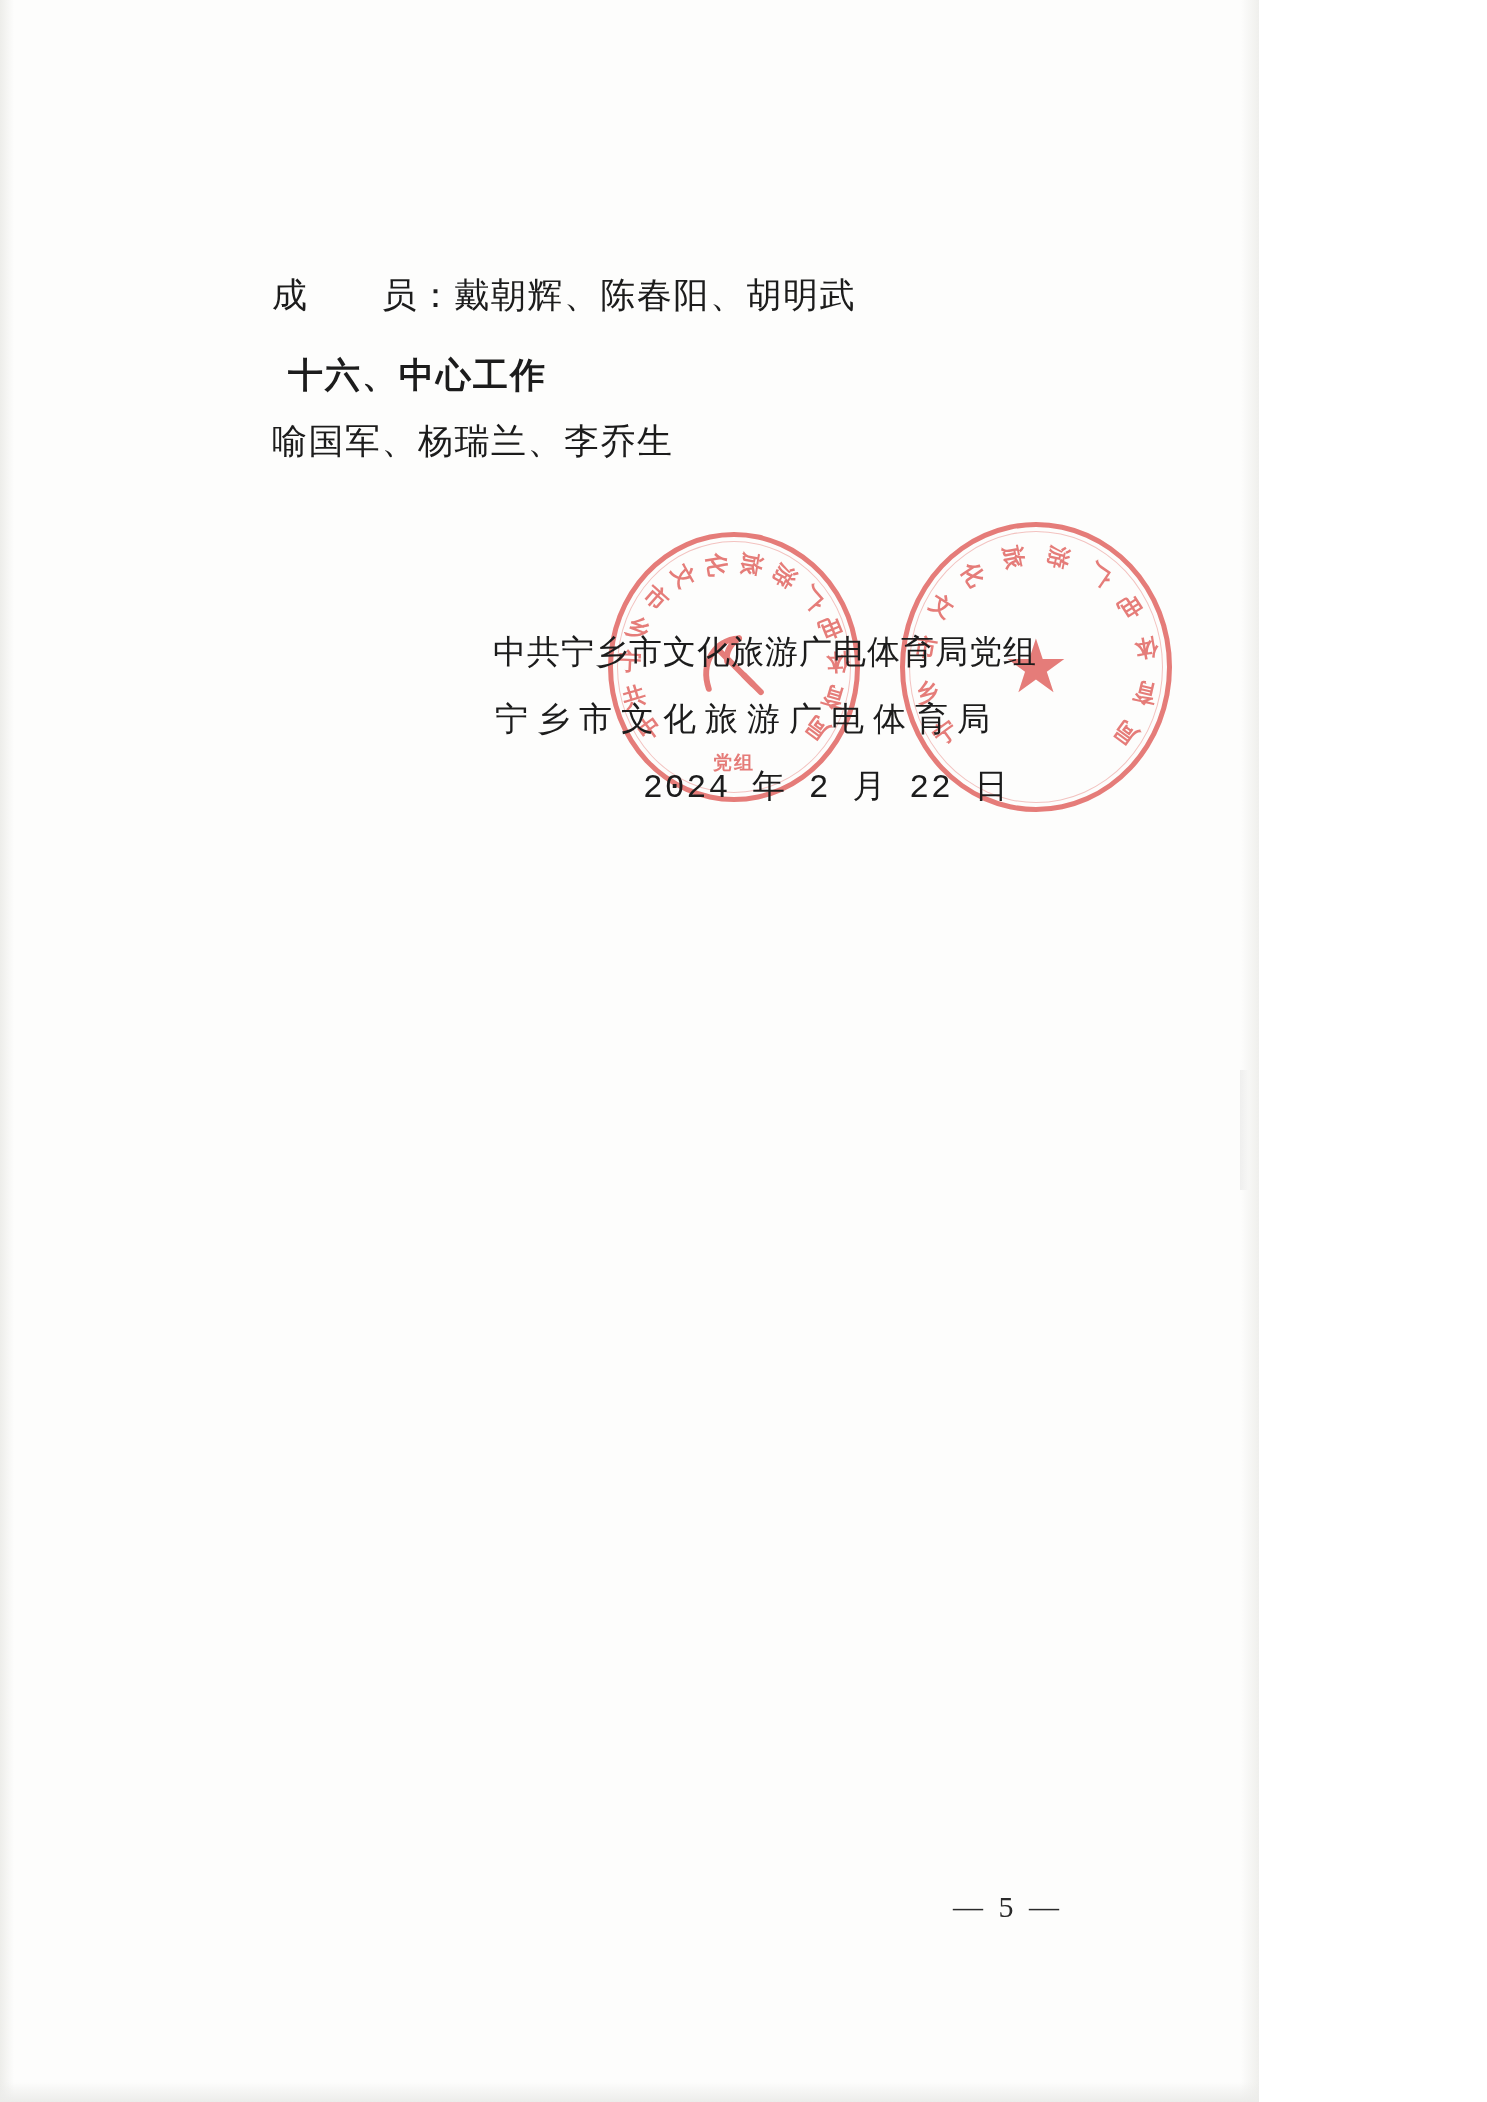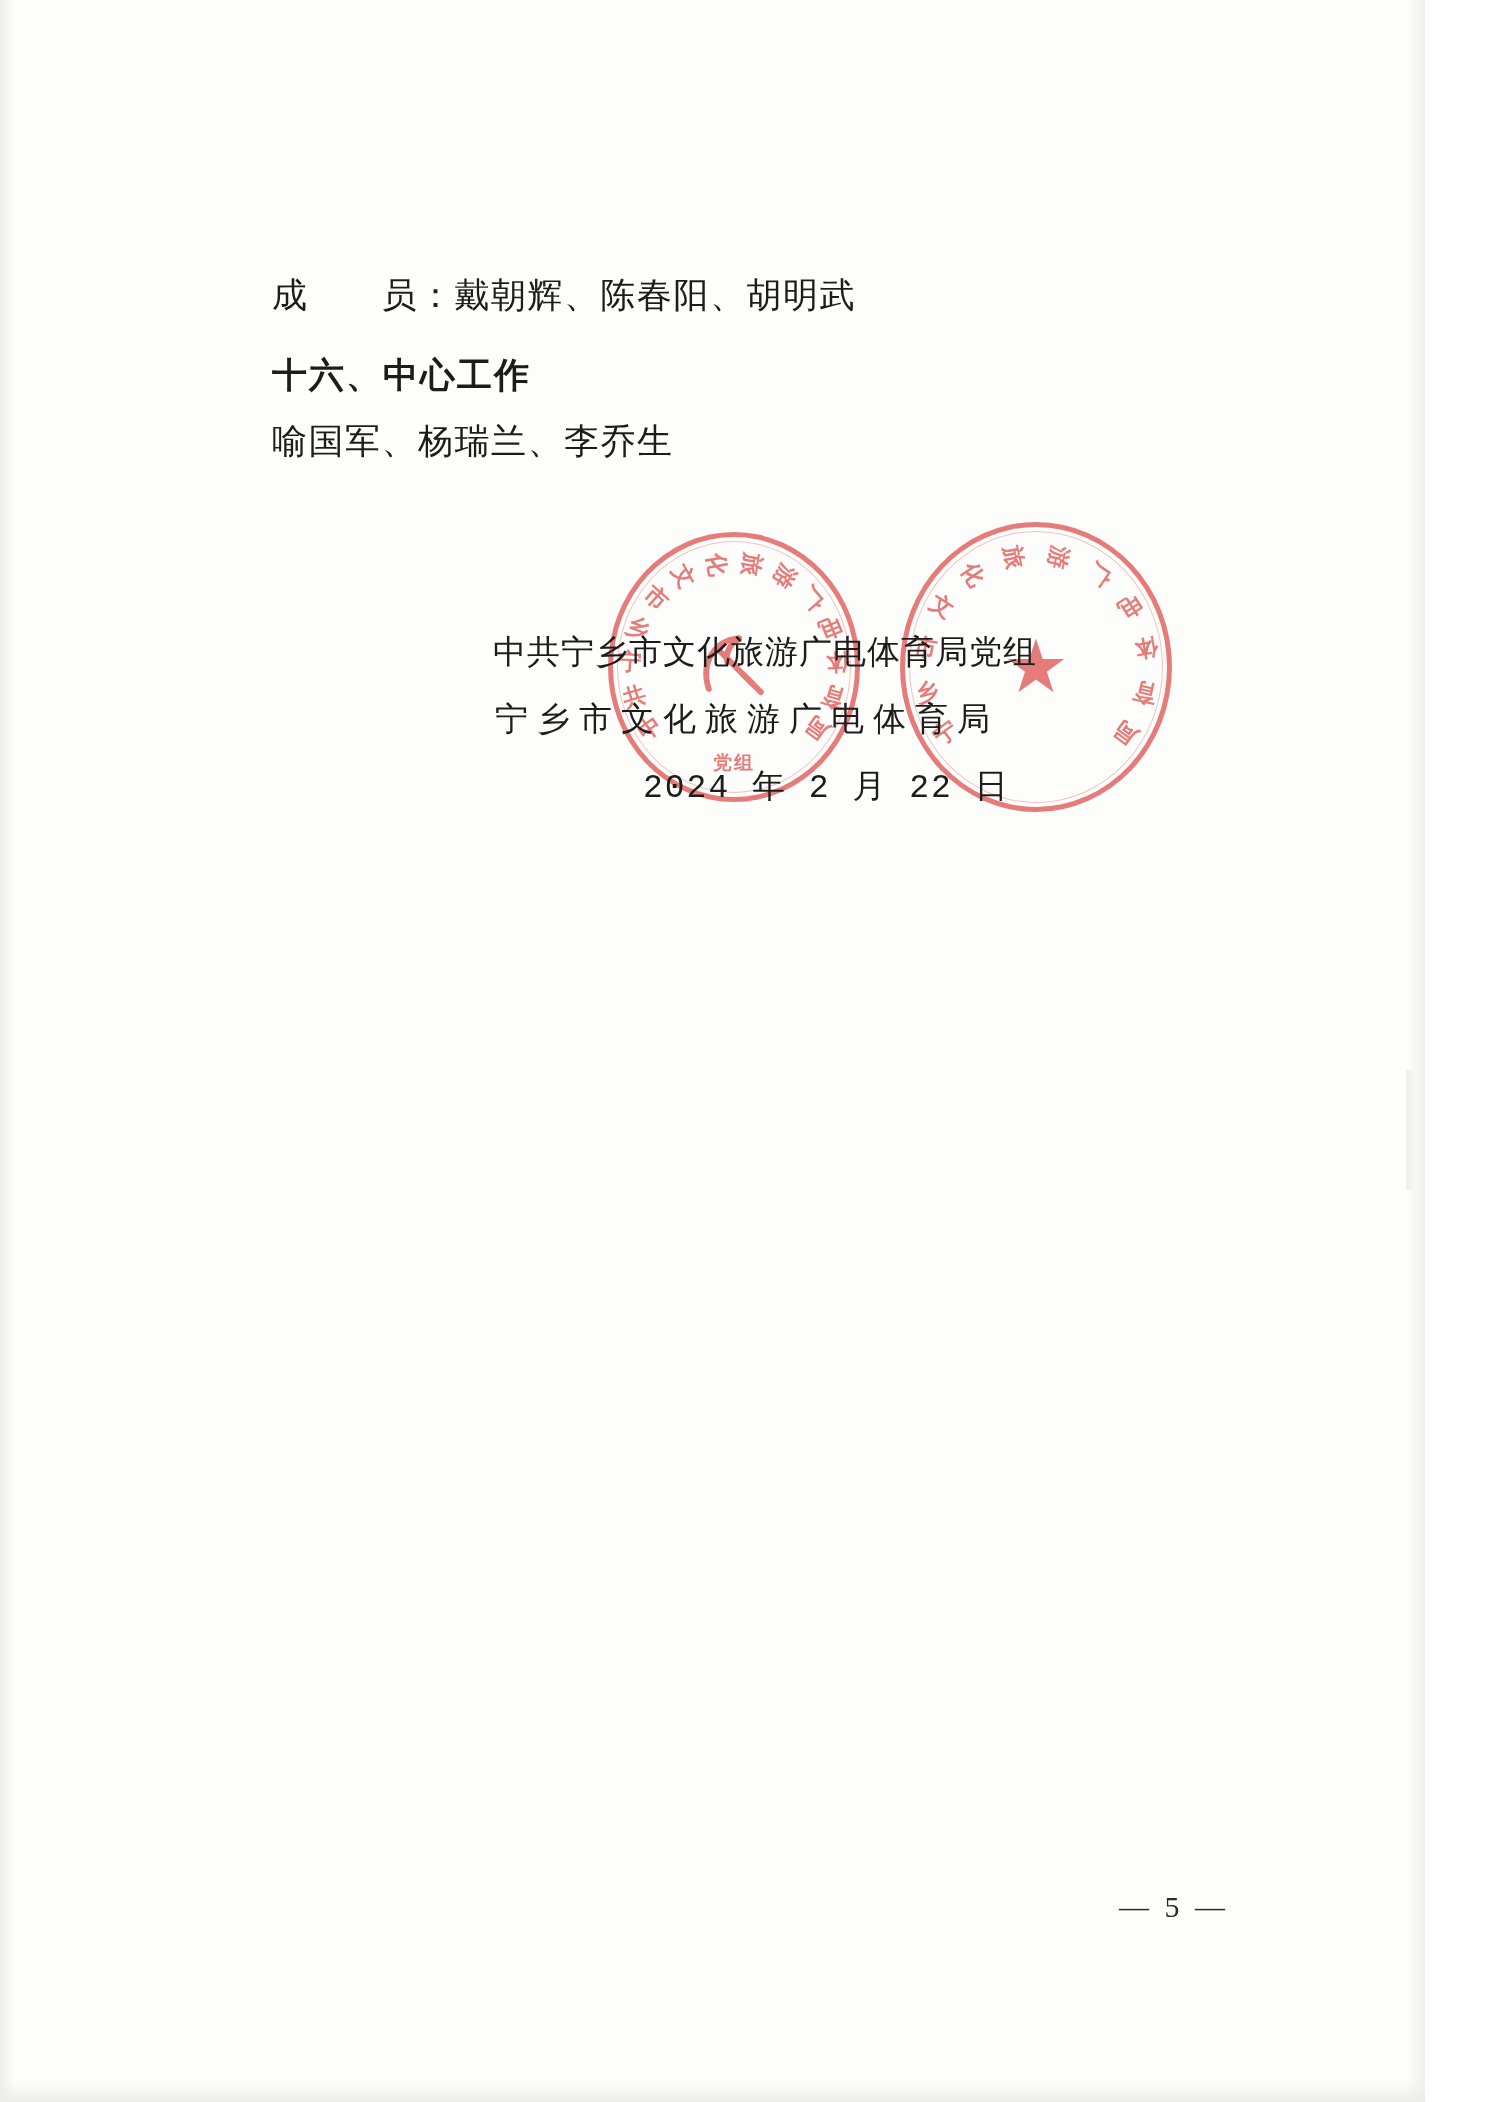--- a/index.html
+++ b/index.html
@@ -5,21 +5,21 @@
   html, body {
     margin: 0;
     padding: 0;
     background: #ffffff;
   }
   body {
     font-family: "Liberation Serif", serif;
   }
   .page {
     position: relative;
-    width: 1425px;
+    width: 1259px;
     height: 2102px;
     background: #fdfdfc;
     overflow: hidden;
   }
   
   .scan-edge-left {
     position: absolute;
     left: 0; top: 0;
     width: 14px; height: 100%;
     background: linear-gradient(to right, #ededea, rgba(255,255,255,0));
@@ -50,21 +50,21 @@
   }
 
   .body-text {
     position: absolute;
     color: #1c1c1c;
     font-size: 35px;
     letter-spacing: 1.5px;
     white-space: nowrap;
   }
   .line-members { left: 272px; top: 272px; }
-  .line-heading { left: 272px; top: 352px; font-weight: 600; letter-spacing: 2px; }
+  .line-heading { left: 288px; top: 352px; font-weight: 600; letter-spacing: 2px; }
   .line-names   { left: 272px; top: 418px; }
 
   
   .sig-block {
     position: absolute;
     left: 493px;
     top: 630px;
     color: #1c1c1c;
     font-size: 33px;
     z-index: 3;

